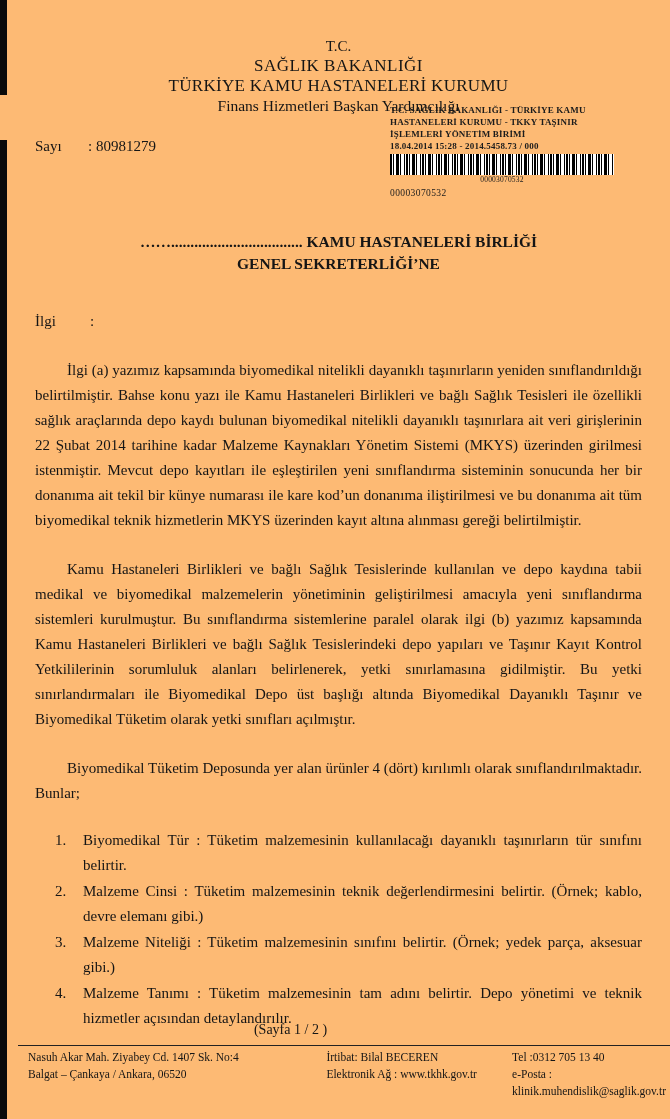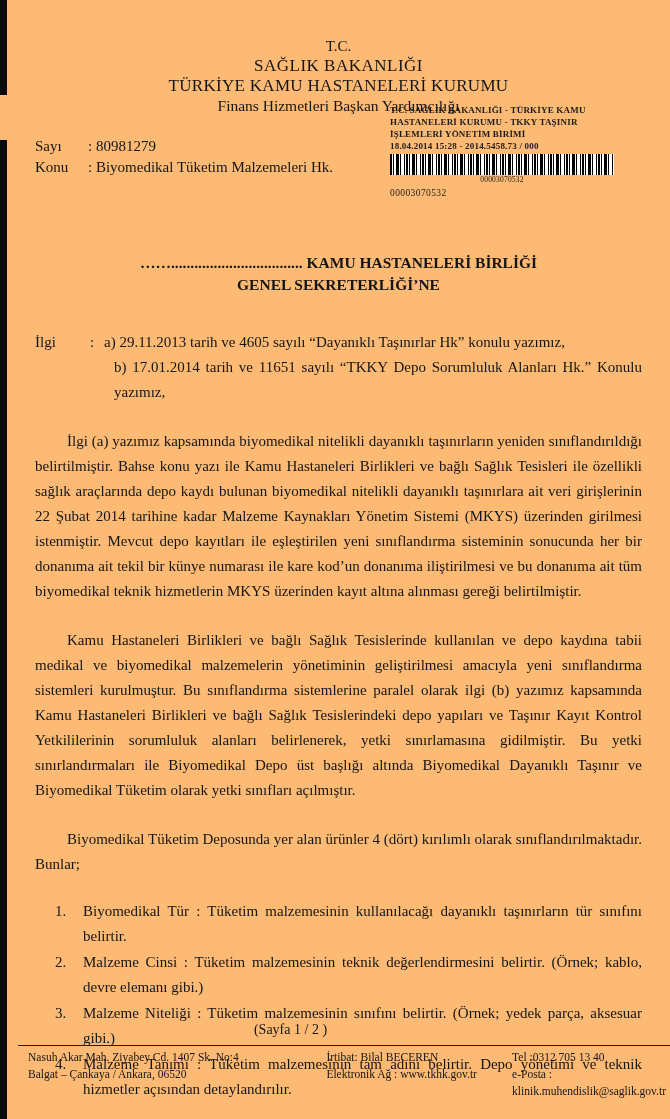--- a/index.html
+++ b/index.html
@@ -94,38 +94,30 @@
       <div class="lh2">SAĞLIK BAKANLIĞI</div>
       <div class="lh3">TÜRKİYE KAMU HASTANELERİ KURUMU</div>
       <div class="lh4">Finans Hizmetleri Başkan Yardımcılığı</div>
     </div>
 
     <div class="meta">
       <div class="meta-row">
         <span class="meta-label">Sayı</span>
         <span>:  80981279</span>
       </div>
-      <div class="meta-row">
-        <span class="meta-label">Konu</span>
-        <span>:  Biyomedikal Tüketim Malzemeleri Hk.</span>
-      </div>
     </div>
 
     <div class="addressee">
       <div>…….................................. KAMU HASTANELERİ BİRLİĞİ</div>
       <div>GENEL SEKRETERLİĞİ’NE</div>
     </div>
 
     <div class="references">
       <span class="ref-label">İlgi</span>
       <span class="ref-colon">:</span>
-      <div class="ref-items">
-        <div class="ref-a">a) 29.11.2013 tarih ve 4605 sayılı “Dayanıklı Taşınırlar Hk” konulu yazımız,</div>
-        <div class="ref-b">b) 17.01.2014 tarih ve 11651 sayılı “TKKY Depo Sorumluluk Alanları Hk.” Konulu yazımız,</div>
-      </div>
     </div>
 
     <div class="bodytext">
       <div class="para">İlgi (a) yazımız kapsamında biyomedikal nitelikli dayanıklı taşınırların yeniden sınıflandırıldığı belirtilmiştir. Bahse konu yazı ile Kamu Hastaneleri Birlikleri ve bağlı Sağlık Tesisleri ile özellikli sağlık araçlarında depo kaydı bulunan biyomedikal nitelikli dayanıklı taşınırlara ait veri girişlerinin 22 Şubat 2014 tarihine kadar Malzeme Kaynakları Yönetim Sistemi (MKYS) üzerinden girilmesi istenmiştir. Mevcut depo kayıtları ile eşleştirilen yeni sınıflandırma sisteminin sonucunda her bir donanıma ait tekil bir künye numarası ile kare kod’un donanıma iliştirilmesi ve bu donanıma ait tüm biyomedikal teknik hizmetlerin MKYS üzerinden kayıt altına alınması gereği belirtilmiştir.</div>
       <div class="para">Kamu Hastaneleri Birlikleri ve bağlı Sağlık Tesislerinde kullanılan ve depo kaydına tabii medikal ve biyomedikal malzemelerin yönetiminin geliştirilmesi amacıyla yeni sınıflandırma sistemleri kurulmuştur. Bu sınıflandırma sistemlerine paralel olarak ilgi (b) yazımız kapsamında Kamu Hastaneleri Birlikleri ve bağlı Sağlık Tesislerindeki depo yapıları ve Taşınır Kayıt Kontrol Yetkililerinin sorumluluk alanları belirlenerek, yetki sınırlamasına gidilmiştir. Bu yetki sınırlandırmaları ile Biyomedikal Depo üst başlığı altında Biyomedikal Dayanıklı Taşınır ve Biyomedikal Tüketim olarak yetki sınıfları açılmıştır.</div>
       <div class="para">Biyomedikal Tüketim Deposunda yer alan ürünler 4 (dört) kırılımlı olarak sınıflandırılmaktadır. Bunlar;</div>
     </div>
 
     <div class="clist">
       <div class="clist-item">

